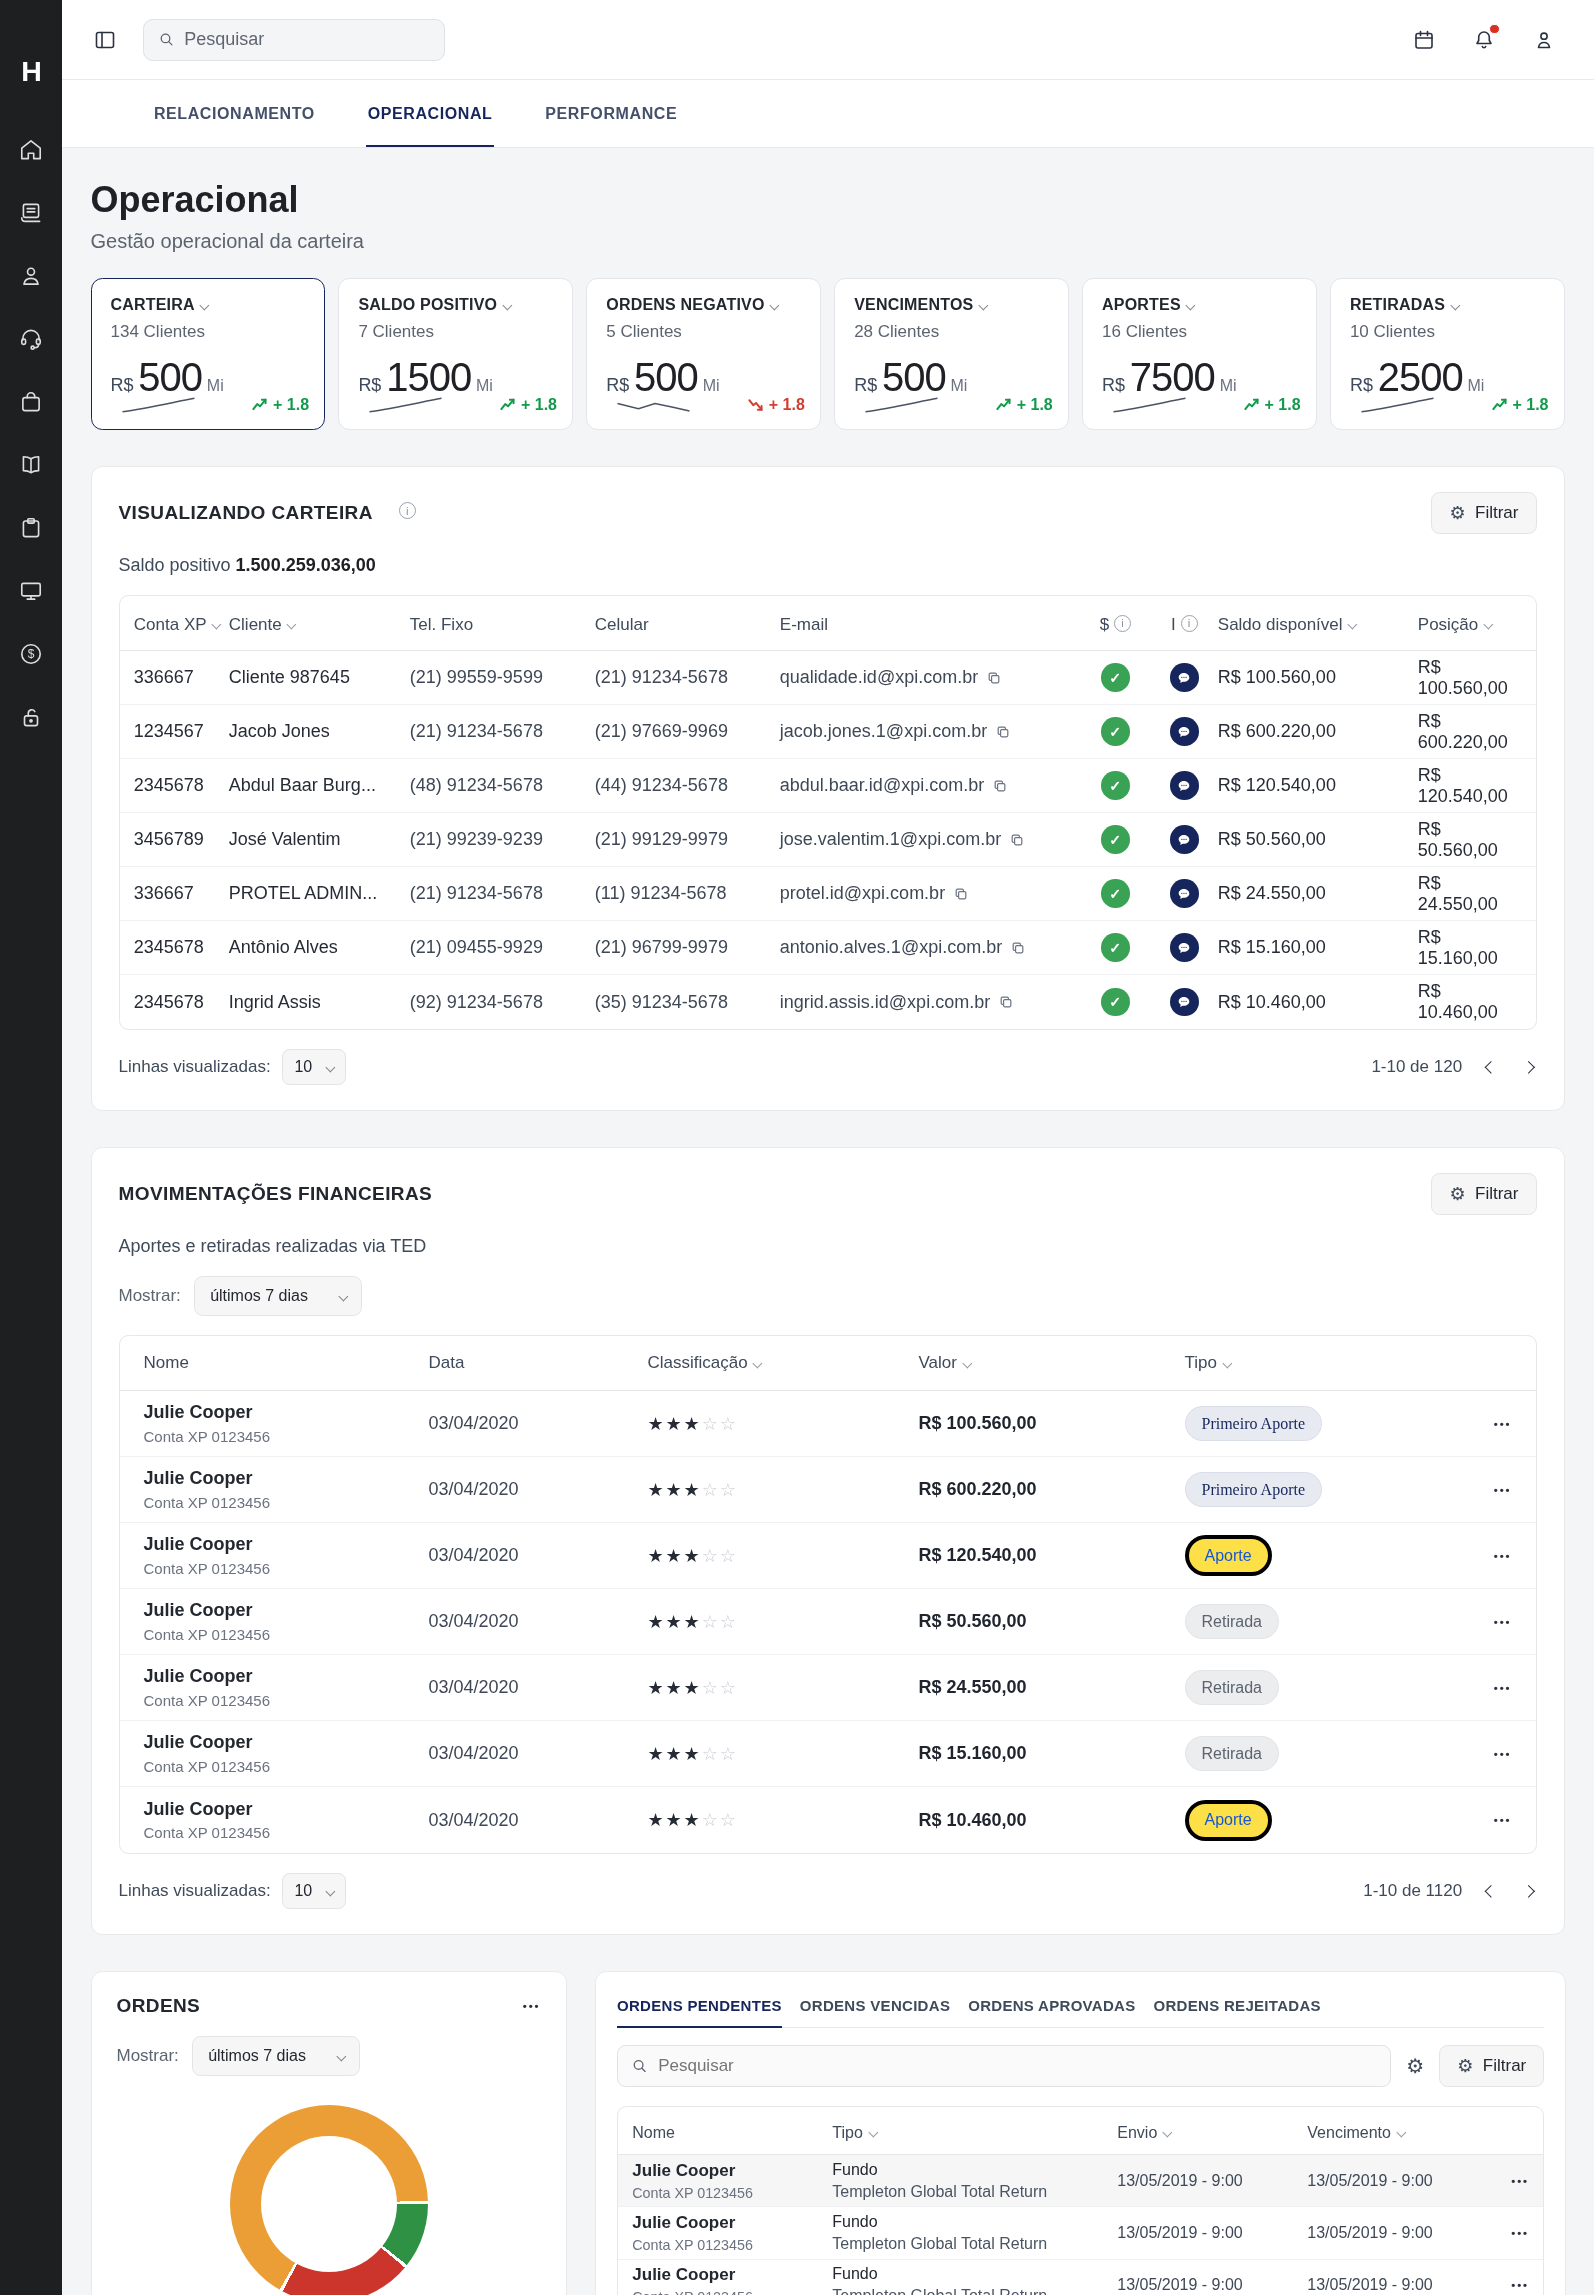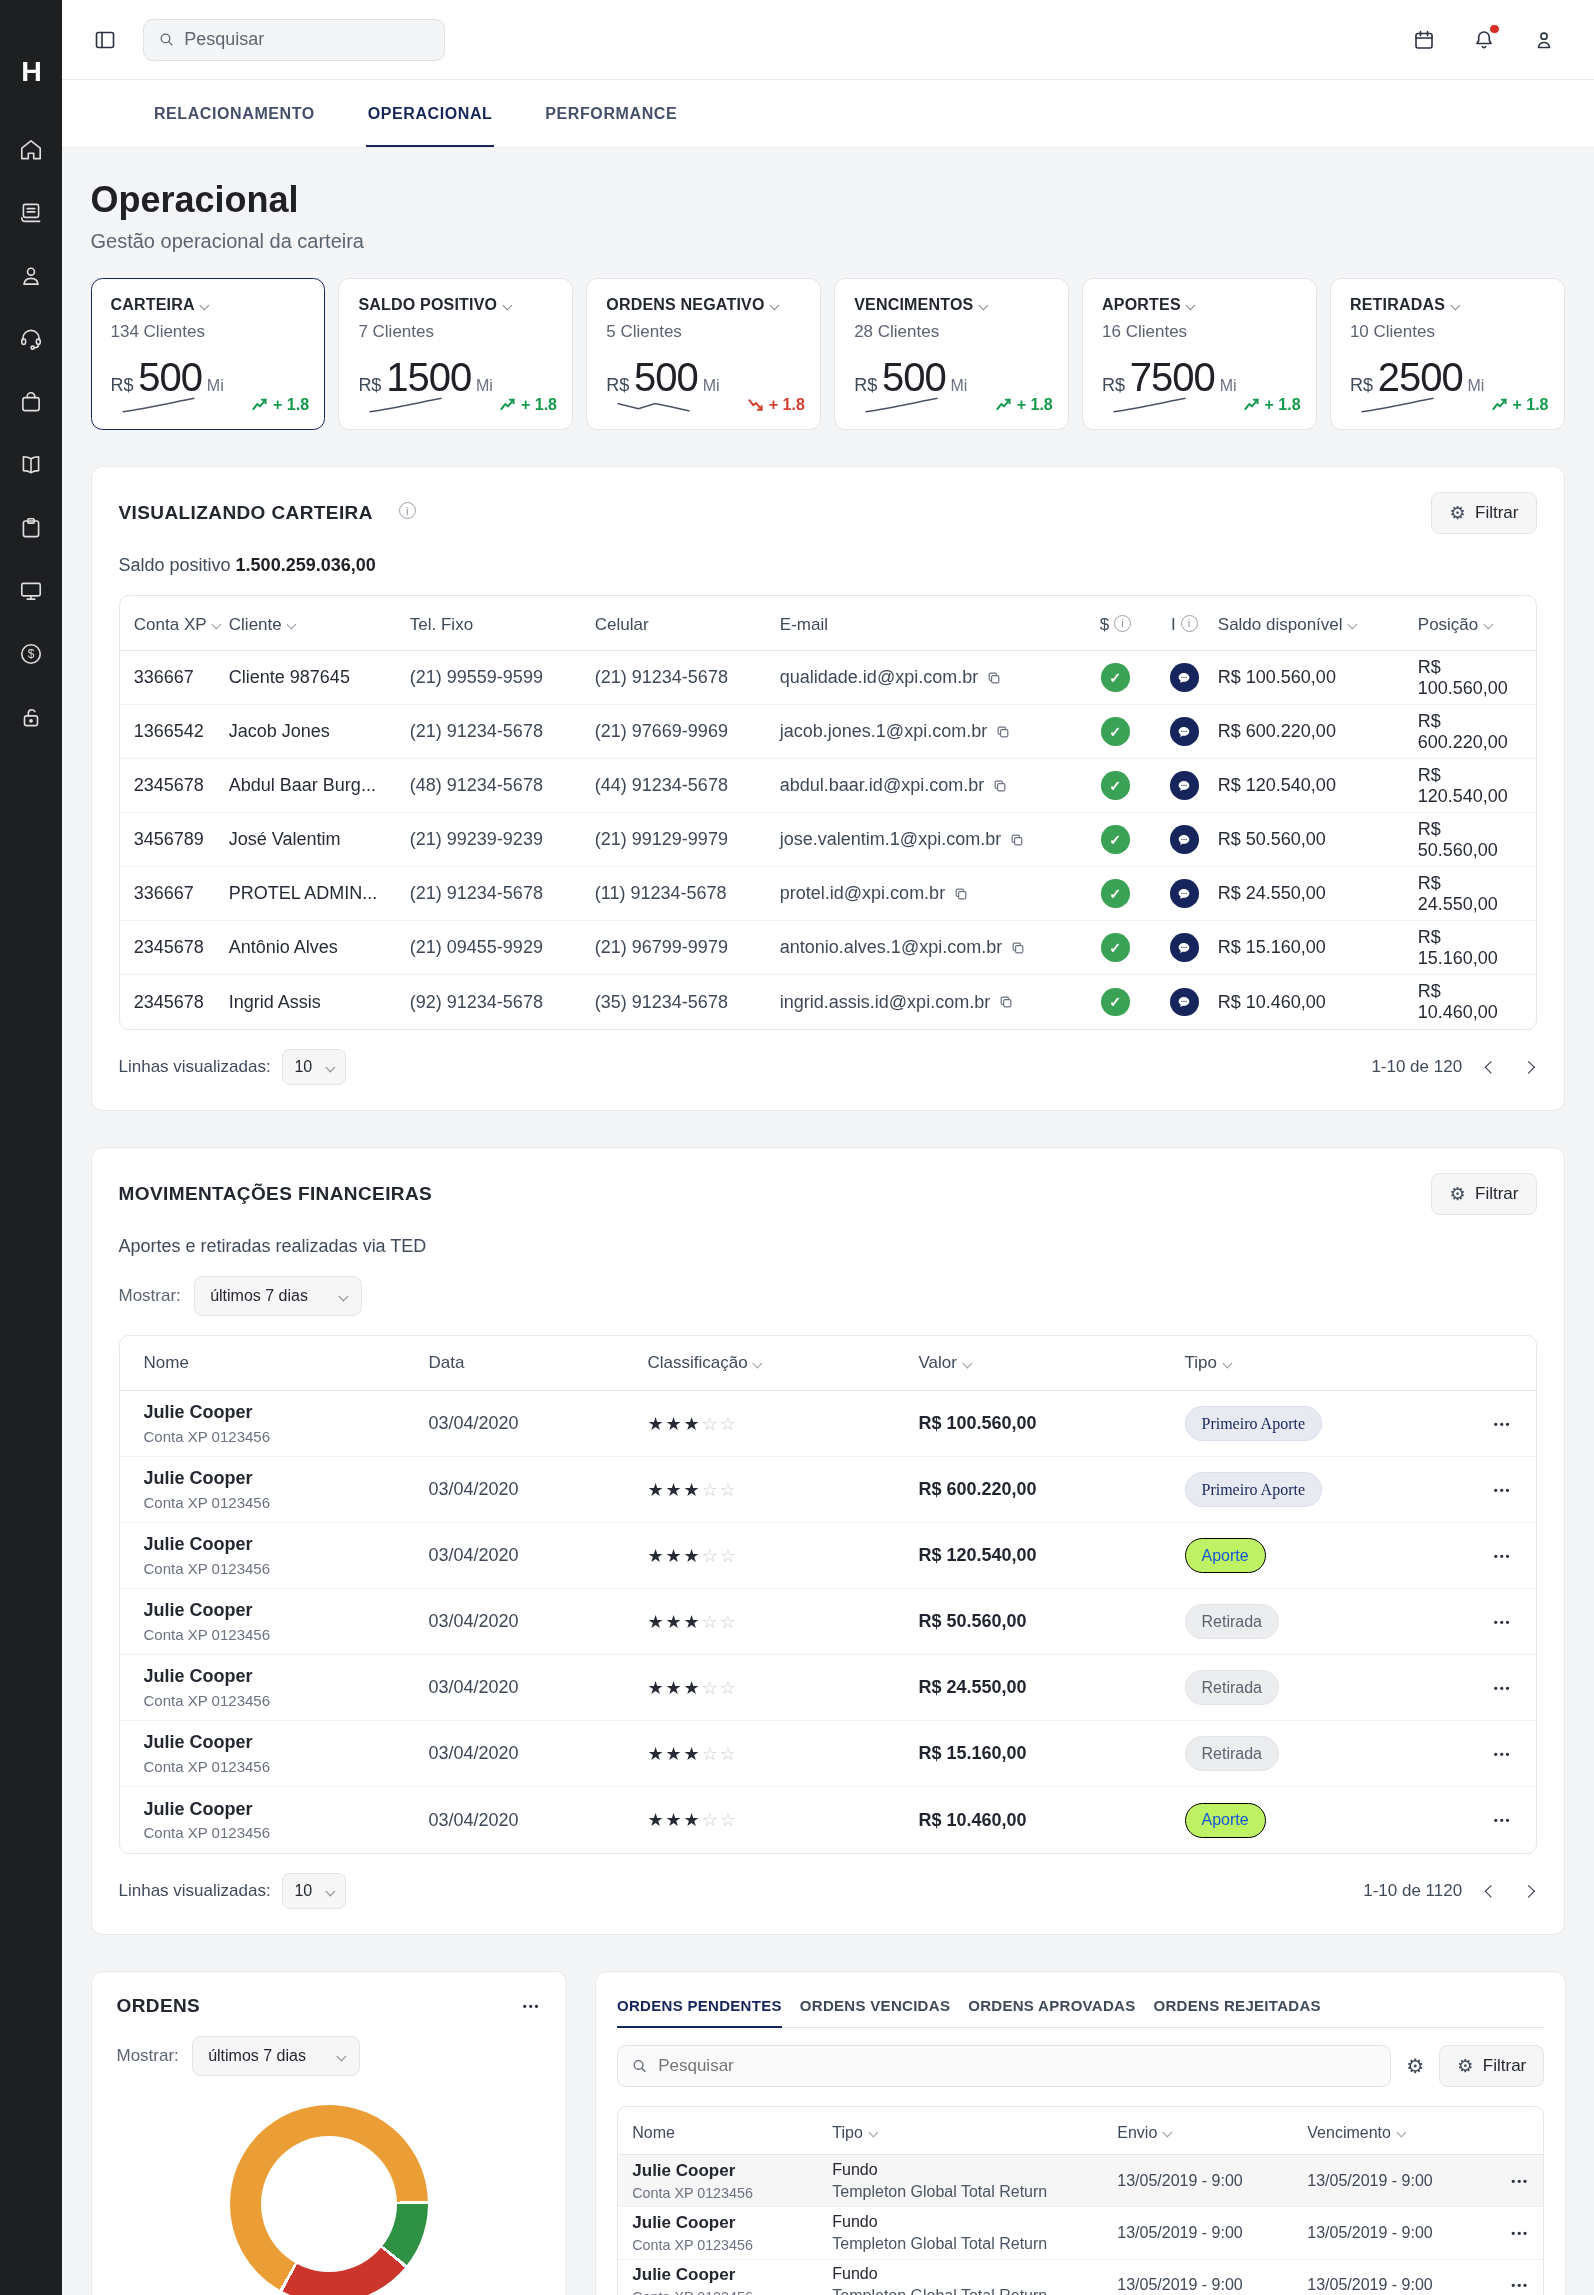--- a/index.html
+++ b/index.html
@@ -98,21 +98,21 @@
   .m-grid{ padding:0 24px; }
   .mov .tbody .trow { min-height:66px; }
   .nm { font-size:18px; font-weight:bold; color:#23272F; }
   .nm-sub { font-size:15px; color:#6B7280; margin-top:4.8px; }
   .stars { letter-spacing:1.9px; font-size:18px; }
   .star.sf { color:#262B35; }
   .star.se { color:#C8CCD2; }
   .valor { font-weight:bold; color:#1F242E; }
   .pill { display:inline-block; padding:7.6px 16px; border-radius:950px; font-size:16px; }
   .pill.primeiro { background:#E8EAF2; color:#16265C; border:1px solid #D9DDE9;font-family:Liberation Serif, serif; }
-  .pill.aporte { background:#bef264; color:#1458D6; border:1px solid #000000; }
+  .pill.aporte { background:#fde047; color:#1458D6; border:4px solid #000000; }
   .pill.retirada { background:#EBEDEF; color:#5C6470; border:1px solid #E2E4E8; }
   .kebab { background:none; border:none; cursor:pointer; font-size:11.4px; letter-spacing:1.9px; color:#2A3140; font-weight:bold; text-align:right; }
 
   
   .bottom { display:grid; grid-template-columns:476px 1fr; gap:28.5px; margin-top:36px; }
   .ordens-card { margin-top:0; padding:23px 25px; }
   .donut-wrap { display:flex; justify-content:center; margin:28.5px 0 25px; }
   .donut { width:198px; height:198px; border-radius:50%; position:relative; }
   .donut::after { content:""; position:absolute; inset:31px; border-radius:50%; background:#fff; }
 
@@ -476,21 +476,21 @@
                       <circle cx="8.8" cy="11" r="1" fill="#16265C"></circle>
                       <circle cx="12" cy="11" r="1" fill="#16265C"></circle>
                       <circle cx="15.2" cy="11" r="1" fill="#16265C"></circle>
                     </svg>
                   </span>
                 </span>
               <span class="cell-dark">R$ 100.560,00</span>
               <span class="cell-dark">R$ 100.560,00</span>
             </div>
               <div class="trow c-grid">
-              <span class="cell-dark">1366542</span>
+              <span class="cell-dark">1234567</span>
               <span class="cell-dark">Jacob Jones</span>
               <span class="cell-mid">(21) 91234-5678</span>
               <span class="cell-mid">(21) 97669-9969</span>
               <span class="email">
                   <span>jacob.jones.1@xpi.com.br</span>
                   <svg class="copy-ic" viewBox="0 0 20 20">
                     <rect x="7" y="7" width="9" height="9" rx="1.5"></rect>
                     <path d="M13 7V5.5A1.5 1.5 0 0 0 11.5 4H5.5A1.5 1.5 0 0 0 4 5.5v6A1.5 1.5 0 0 0 5.5 13H7"></path>
                   </svg>
                 </span>

